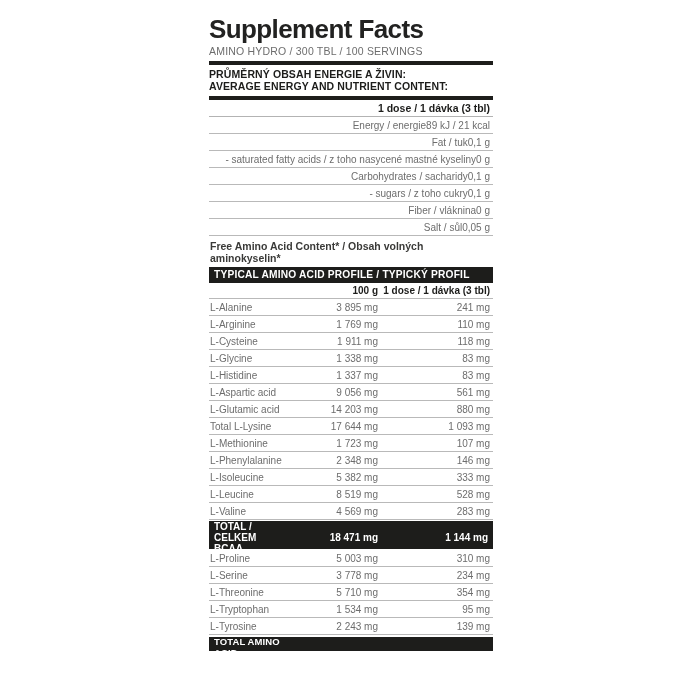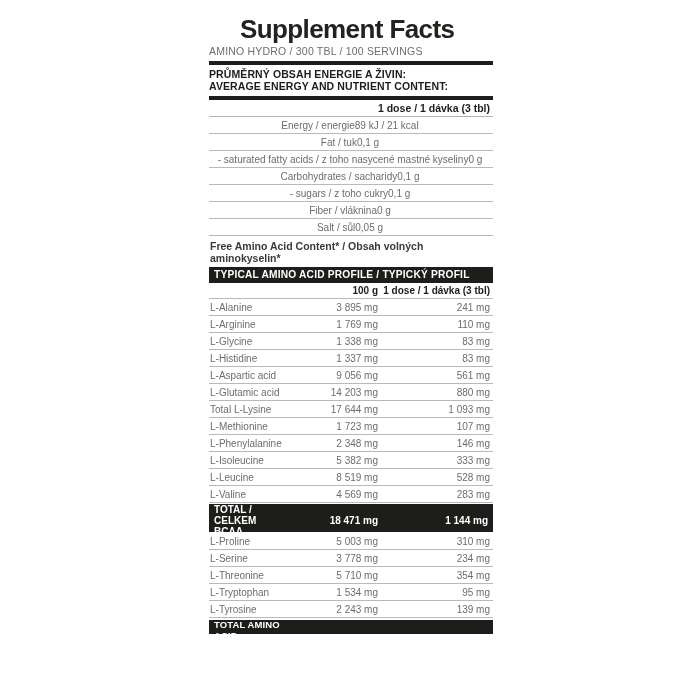--- a/index.html
+++ b/index.html
@@ -1,33 +1,33 @@
 <!DOCTYPE html>
 <html><head>
 <meta charset="utf-8">
 <style>
   * { margin: 0; padding: 0; box-sizing: border-box; }
   html, body { width: 700px; height: 700px; background: #ffffff; overflow: hidden; }
   body { font-family: "Liberation Sans", sans-serif; color: #1d1d1b; }
 
   .label-panel { position: absolute; left: 209px; top: 16px; width: 284px; }
 
-  .title { font-size: 26px; font-weight: 800; letter-spacing: -0.6px; line-height: 26px; color: #222221; margin-left: 31px; }
+  .title { font-size: 26px; font-weight: 800; letter-spacing: -0.6px; line-height: 26px; color: #222221; }
   .subtitle { font-size: 10.5px; color: #6d6d6d; margin-top: 3px; letter-spacing: 0.2px; }
 
   .thick-bar { height: 4px; background: #1d1d1b; margin-top: 4px; }
 
   .section-header { margin: 3px 0 3px 0; }
   .section-header div { font-size: 10.5px; font-weight: bold; line-height: 12px; letter-spacing: 0.1px; }
 
   
   .t1-header { display: flex; justify-content: flex-end; align-items: flex-end;
                font-size: 10.5px; font-weight: bold; height: 17px;
                border-bottom: 1px solid #b3b3b3; padding: 0 3px 2px 0; }
-  .t-row { display: flex; justify-content: center; align-items: flex-end;
+  .t-row { display: flex; justify-content: flex-end; align-items: flex-end;
            height: 17px; border-bottom: 1px solid #b9b9b9; padding: 0 3px 2px 1px;
            font-size: 10px; color: #6d6d6d; }
   .t-row .t-label { text-align: left; }
   .t-row .t-value { text-align: right; white-space: nowrap; }
 
   .free-amino { font-size: 10.5px; font-weight: bold; color: #3a3a38;
                 padding: 4px 0 3px 1px; }
 
   .black-bar { background: #1d1d1b; color: #ffffff; font-weight: bold;
                font-size: 10.2px; height: 16px; line-height: 16px;
@@ -117,20 +117,25 @@
         <span>L-Alanine</span>
         <span>3 895 mg</span>
         <span>241 mg</span>
       </div>
       <div class="g-row">
         <span>L-Arginine</span>
         <span>1 769 mg</span>
         <span>110 mg</span>
       </div>
       <div class="g-row">
+        <span>L-Cysteine</span>
+        <span>1 911 mg</span>
+        <span>118 mg</span>
+      </div>
+      <div class="g-row">
         <span>L-Glycine</span>
         <span>1 338 mg</span>
         <span>83 mg</span>
       </div>
       <div class="g-row">
         <span>L-Histidine</span>
         <span>1 337 mg</span>
         <span>83 mg</span>
       </div>
       <div class="g-row">

